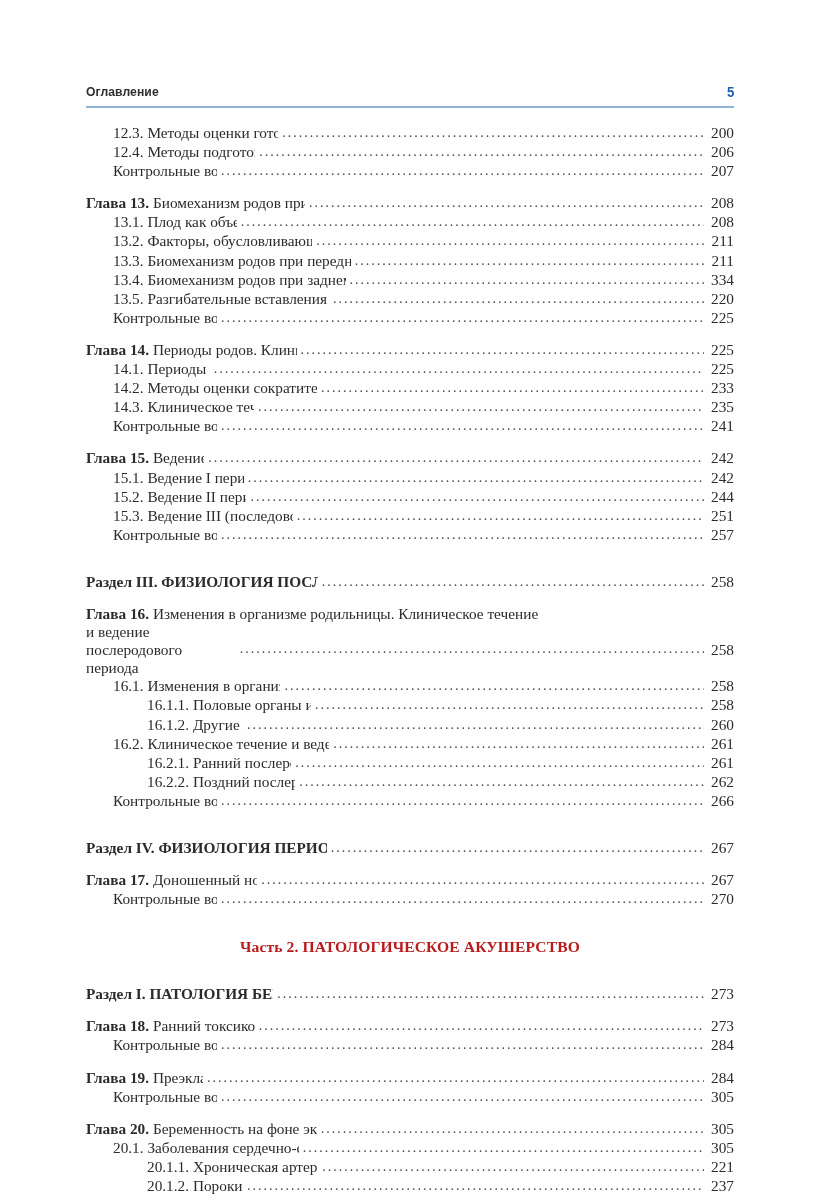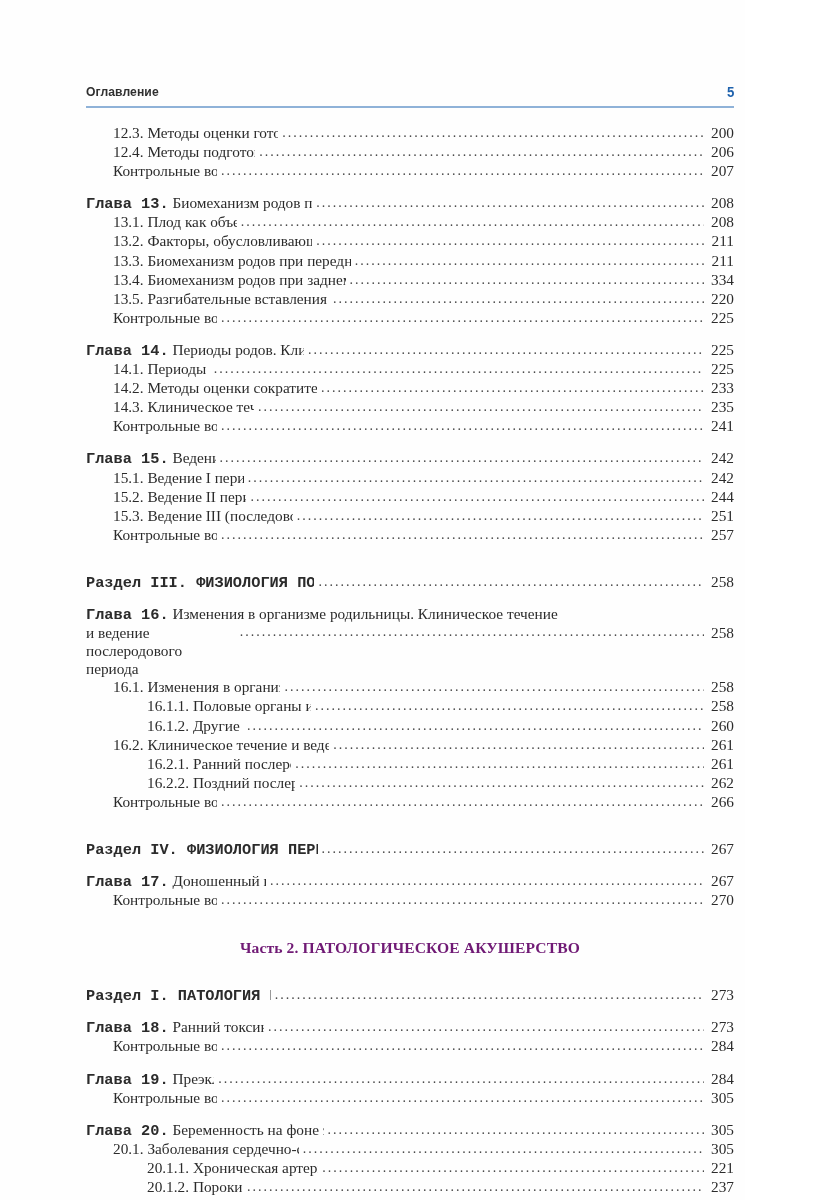--- a/index.html
+++ b/index.html
@@ -107,48 +107,48 @@
     content: "............................................................................................................................";
   }
   .row .pageno {
     flex: 0 0 auto;
     min-width: 27px;
     text-align: right;
     font-variant-numeric: lining-nums;
   }
 
   
-  .b { font-weight: 700; font-family: Liberation Mono, monospace; }
+  .b { font-weight: 700; }
 
   
   .caps .label { font-weight: 700; }
   .gap-md { height: 13px; }
   .gap-lg { height: 28px; }
 
   
   .part-heading {
     text-align: center;
     font-size: 15.6px;
     font-weight: 700;
     line-height: 20px;
-    color: #701a75;
+    color: #b91c1c;
     letter-spacing: 0.1px;
   }
 
   
   .row.wrap {
     white-space: normal;
     display: block;
   }
   .row.wrap .line1 {
     display: block;
   }
   .row.wrap .line2 {
     display: flex;
-    align-items: flex-start;
+    align-items: center;
   }
 </style>
 </head>
 <body>
 
 <div class="page">
 
   <div class="header">
     <div class="header-title">Оглавление</div>
     <div class="header-pageno">5</div>

